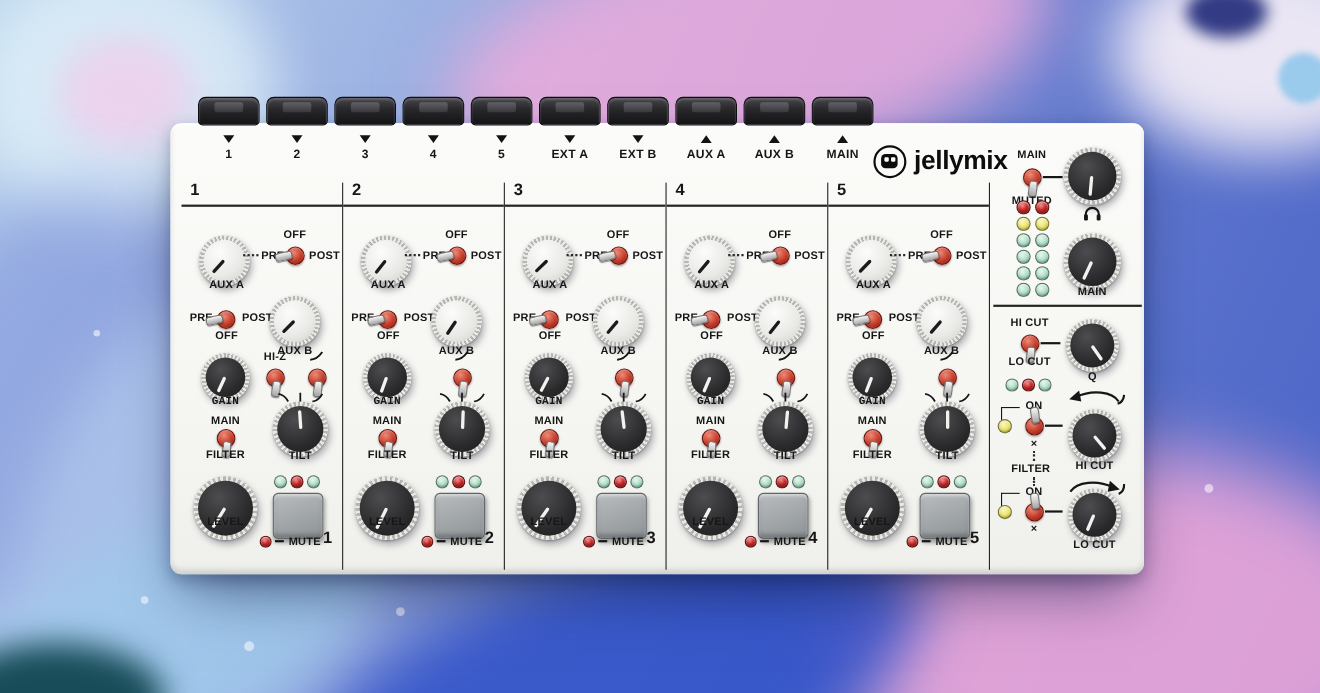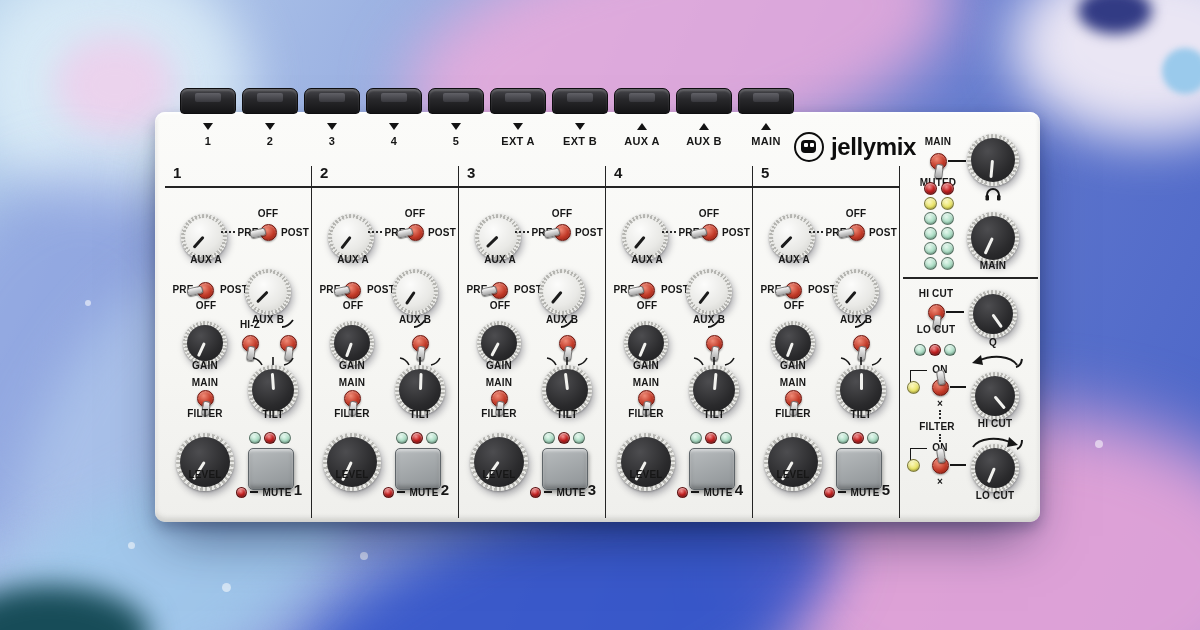--- a/index.html
+++ b/index.html
@@ -84,21 +84,21 @@
   .strip .hline{position:absolute;left:0;right:0;top:20px;height:1.5px;background:#242424;}
   .s-num{left:8px;top:1px;font-size:15px;text-align:left;}
   .pos-auxa{left:16px;top:48px;}  .lbl-auxa{left:11px;top:88px;width:60px;}
   .tgA{left:95px;top:58px;}       .lbl-offA{left:86px;top:42px;width:34px;}
   .lbl-preA{left:72px;top:61px;width:22px;} .dotsA{left:56px;top:65px;width:14px;}
   .lbl-postA{left:112px;top:61px;width:36px;}
   .tgB{left:32px;top:116px;}      .lbl-preB{left:6px;top:118px;width:24px;}
   .lbl-postB{left:52px;top:118px;width:34px;} .lbl-offB{left:26px;top:134px;width:30px;}
   .dotsB{left:88px;top:122px;width:14px;}
   .pos-auxb{left:80px;top:103px;} .lbl-auxb{left:73px;top:148px;width:60px;}
-  .pos-gain{left:18px;top:155px;} .lbl-gain{left:10px;top:194px;width:60px;}
+  .pos-gain{left:18px;top:155px;} .lbl-gain{left:10px;top:194px;width:60px;font-family:Liberation Mono, monospace;}
   .tgHZ{left:77px;top:169px;}     .lbl-hiz{left:64px;top:153px;width:42px;}
   .tgCv1{left:115px;top:169px;}   .curve1{position:absolute;left:116px;top:152px;}
   .tgS{left:100px;top:169px;}     .curveS{position:absolute;left:101px;top:152px;}
   .tiltglyph{position:absolute;left:85px;top:189px;}
   .pos-tilt{left:83px;top:199px;} .lbl-tilt{left:78px;top:243px;width:60px;}
   .lbl-mainf{left:10px;top:211px;width:60px;} .tgMF{left:32px;top:224px;}
   .lbl-filterf{left:10px;top:242px;width:60px;}
   .leds3{position:absolute;left:84px;top:266px;width:44px;height:12px;}
   .leds3 .led{width:12px;height:12px;top:0;}
   .leds3 .led:nth-child(1){left:0}.leds3 .led:nth-child(2){left:15px}.leds3 .led:nth-child(3){left:30px}

